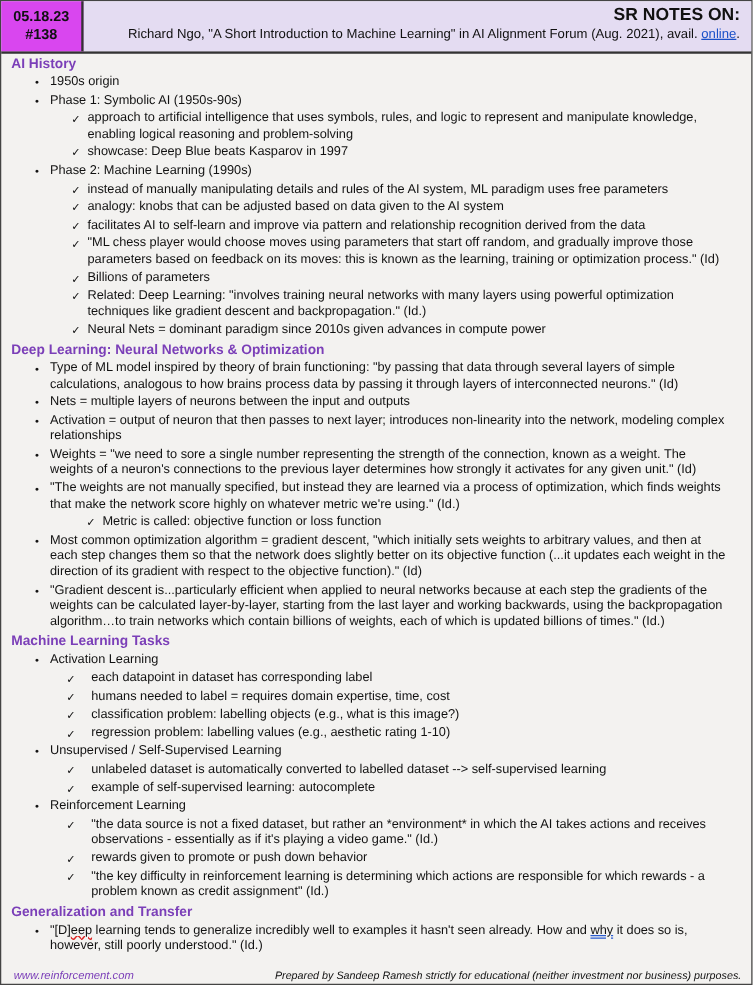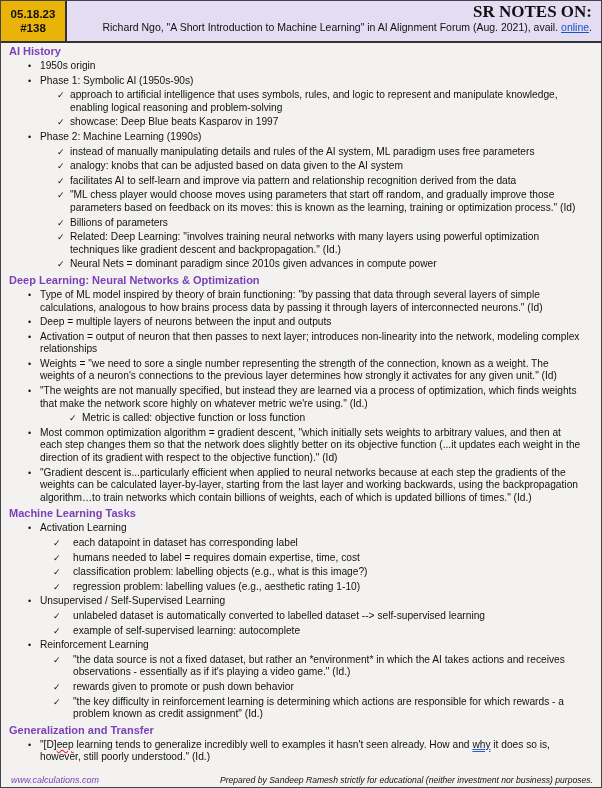--- a/index.html
+++ b/index.html
@@ -10,28 +10,28 @@
     color: #111;
     position: relative;
   }
   .sheet {
     position: absolute; left: 0; top: 0; width: 600px; height: 786px;
     border: 1px solid #444;
     background: #f3f2f0;
   }
   .header { display: flex; height: 40px; border-bottom: 2px solid #333; }
   .hdr-left {
-    width: 64px; border-right: 2px solid #333; background: #eab308;
+    width: 64px; border-right: 2px solid #333; background: #d946ef;
     display: flex; flex-direction: column; align-items: center; justify-content: center;
     font-weight: bold; font-size: 11.5px; line-height: 14px;
   }
   .hdr-right {
     flex: 1; background: #e4dcf2; text-align: right; padding: 3px 9px 0 0;
   }
-  .hdr-title { font-weight: bold; font-size: 17px; line-height: 15px; font-family: Liberation Serif, serif; }
+  .hdr-title { font-weight: bold; font-size: 14px; line-height: 15px; }
   .hdr-sub { font-size: 10.5px; line-height: 14px; margin-top: 1px; }
   .hdr-sub a { color: #1a50c8; text-decoration: underline; }
   .details-bar {
     height: 18px; border-bottom: 1px solid #777; background: #efeeec;
     text-align: center; font-weight: bold; font-size: 11.5px; line-height: 18px;
   }
   .content { padding: 1px 16px 0 8px; font-size: 10.2px; line-height: 12.6px; }
   .sec {
     color: #7b3fb8; font-weight: bold; font-size: 11px; line-height: 15px; margin: 0;
   }
@@ -77,21 +77,21 @@
         <li class="b2">analogy: knobs that can be adjusted based on data given to the AI system</li>
         <li class="b2">facilitates AI to self-learn and improve via pattern and relationship recognition derived from the data</li>
         <li class="b2">"ML chess player would choose moves using parameters that start off random, and gradually improve those parameters based on feedback on its moves: this is known as the learning, training or optimization process." (Id)</li>
         <li class="b2">Billions of parameters</li>
         <li class="b2">Related: Deep Learning: "involves training neural networks with many layers using powerful optimization techniques like gradient descent and backpropagation." (Id.)</li>
         <li class="b2">Neural Nets = dominant paradigm since 2010s given advances in compute power</li>
       </ul>
       <div class="sec">Deep Learning: Neural Networks &amp; Optimization</div>
       <ul>
         <li class="b1"><span>Type of ML model inspired by theory of brain functioning: "by passing that data through several layers of simple calculations, analogous to how brains process data by passing it through layers of interconnected neurons." (Id)</span></li>
-        <li class="b1"><span>Deep = multiple layers of neurons between the input and outputs</span></li>
+        <li class="b1"><span>Nets = multiple layers of neurons between the input and outputs</span></li>
         <li class="b1"><span>Activation = output of neuron that then passes to next layer; introduces non-linearity into the network, modeling complex relationships</span></li>
         <li class="b1"><span>Weights = "we need to sore a single number representing the strength of the connection, known as a weight. The weights of a neuron's connections to the previous layer determines how strongly it activates for any given unit." (Id)</span></li>
         <li class="b1"><span>"The weights are not manually specified, but instead they are learned via a process of optimization, which finds weights that make the network score highly on whatever metric we're using." (Id.)</span></li>
         <li class="b2 deep">Metric is called: objective function or loss function</li>
         <li class="b1"><span>Most common optimization algorithm = gradient descent, "which initially sets weights to arbitrary values, and then at each step changes them so that the network does slightly better on its objective function (...it updates each weight in the direction of its gradient with respect to the objective function)." (Id)</span></li>
         <li class="b1"><span>"Gradient descent is...particularly efficient when applied to neural networks because at each step the gradients of the weights can be calculated layer-by-layer, starting from the last layer and working backwards, using the backpropagation algorithm…to train networks which contain billions of weights, each of which is updated billions of times." (Id.)</span></li>
       </ul>
       <div class="sec">Machine Learning Tasks</div>
       <ul>
         <li class="b1"><span>Activation Learning</span></li>
@@ -107,16 +107,16 @@
         <li class="b2 wide">rewards given to promote or push down behavior</li>
         <li class="b2 wide">"the key difficulty in reinforcement learning is determining which actions are responsible for which rewards - a problem known as credit assignment" (Id.)</li>
       </ul>
       <div class="sec">Generalization and Transfer</div>
       <ul>
         <li class="b1"><span>"[D]</span><span class="underline-red">eep</span><span> learning tends to generalize incredibly well to examples it hasn't seen already. How and </span><span class="underline-blue">why</span><span> it does so is, however, still poorly understood." (Id.)</span></li>
       </ul>
     </div>
 
   <div class="footer">
-    <span class="footer-url">www.calculations.com</span>
+    <span class="footer-url">www.reinforcement.com</span>
     <span class="footer-note">Prepared by Sandeep Ramesh strictly for educational (neither investment nor business) purposes.</span>
   </div>
 </div>
 
 </body></html>

